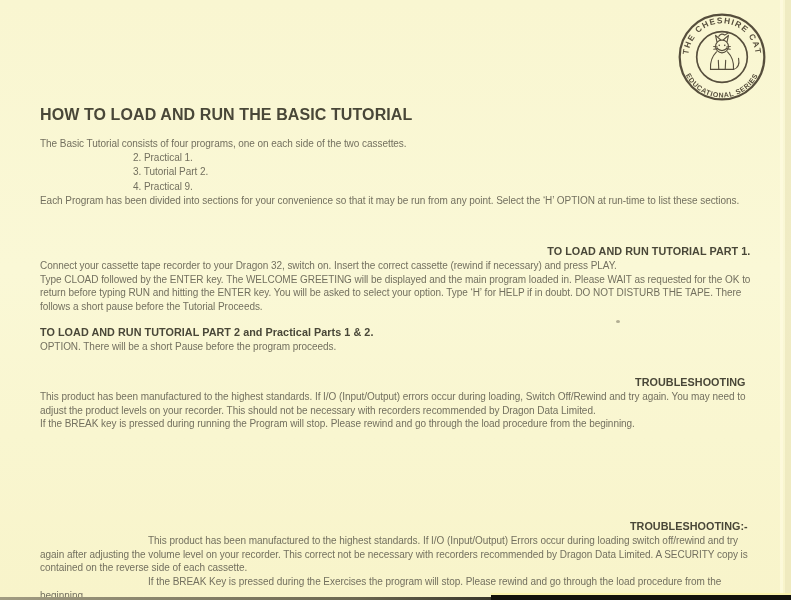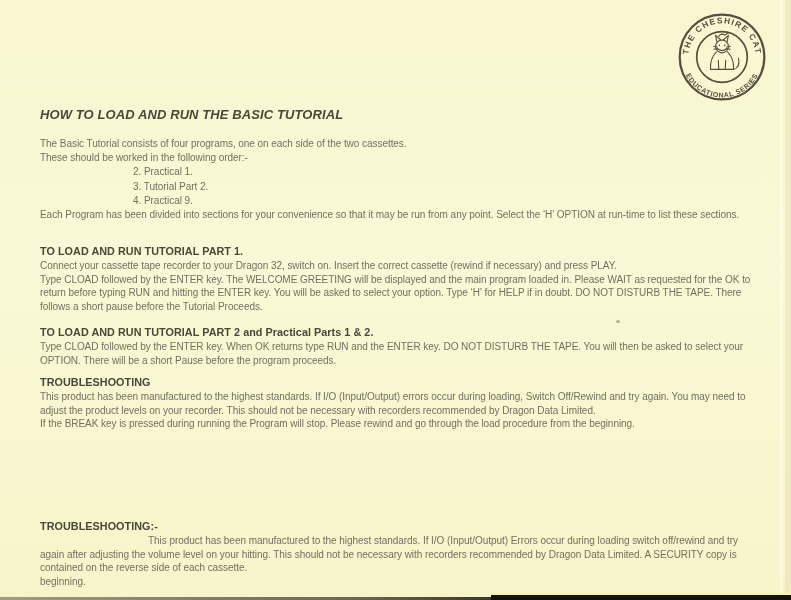--- a/index.html
+++ b/index.html
@@ -10,23 +10,23 @@
     background:linear-gradient(180deg,#f9f6d1 0%,#faf8d6 45%,#f8f4ca 100%);
     font-family:"Liberation Sans","DejaVu Sans",sans-serif;
     color:#6f6d5e;
   }
   .abs{position:absolute;left:40px;}
   .line{white-space:nowrap;height:13.8px;line-height:13.8px;font-size:10px;letter-spacing:-0.05px;color:#73705f;}
   .intro .line{height:14.2px;line-height:14.2px;}
   .list-indent{padding-left:93px;}
   .ts-indent{padding-left:108px;}
   h1,h2{margin:0;color:#494738;white-space:nowrap;}
-  h1{font-size:13px;line-height:14px;letter-spacing:0.1px;font-style:italic;}
+  h1{font-size:16px;line-height:14px;letter-spacing:0.1px;}
   h2{font-size:10.8px;line-height:13.5px;letter-spacing:0.05px;}
-  .sec h2{margin-bottom:0.3px;}
+  .sec h2{margin-bottom:0.3px;text-align:right;}
   .logo{position:absolute;left:676px;top:11px;width:92px;height:92px;}
   .speck{position:absolute;left:616px;top:320px;width:4px;height:3px;border-radius:50%;background:rgba(118,113,93,0.55);}
   .edge-right-hi{position:absolute;top:0;right:8px;width:3px;height:600px;background:rgba(255,252,226,0.6);}
   .edge-right-sh{position:absolute;top:0;right:0;width:6px;height:600px;background:rgba(230,224,180,0.5);}
   .edge-bottom{position:absolute;left:0;bottom:0;width:791px;height:3px;
     background:linear-gradient(to right,#a19c82 0%,#6b6750 45%,#22211a 70%,#0f0e08 100%);}
   .edge-bottom-right{position:absolute;right:0;bottom:0;width:300px;height:5px;background:#13120b;}
   .edge-bottom-glow{position:absolute;right:0;bottom:5px;width:300px;height:2px;background:rgba(250,243,170,0.9);}
 </style>
 </head>
@@ -70,53 +70,52 @@
         <circle cx="47" cy="37.3" r="0.9" fill="#564e3c" stroke="none"></circle>
         <circle cx="53" cy="37.3" r="0.9" fill="#564e3c" stroke="none"></circle>
       </g>
     </svg>
   </div>
 
   <h1 class="abs" style="top:108px;">HOW TO LOAD AND RUN THE BASIC TUTORIAL</h1>
 
   <div class="abs intro" style="top:137px;">
     <div class="line">The Basic Tutorial consists of four programs, one on each side of the two cassettes.</div>
-    <div class="line">These should be worked in the following order:-</div>
     <div class="line list-indent">2. Practical 1.</div>
     <div class="line list-indent">3. Tutorial Part 2.</div>
     <div class="line list-indent">4. Practical 9.</div>
     <div class="line">Each Program has been divided into sections for your convenience so that it may be run from any point. Select the ‘H’ OPTION at run-time to list these sections.</div>
   </div>
 
   <div class="abs sec" style="top:245px;">
     <h2>TO LOAD AND RUN TUTORIAL PART 1.</h2>
     <div class="line">Connect your cassette tape recorder to your Dragon 32, switch on. Insert the correct cassette (rewind if necessary) and press PLAY.</div>
     <div class="line">Type CLOAD followed by the ENTER key. The WELCOME GREETING will be displayed and the main program loaded in. Please WAIT as requested for the OK to</div>
     <div class="line">return before typing RUN and hitting the ENTER key. You will be asked to select your option. Type ‘H’ for HELP if in doubt. DO NOT DISTURB THE TAPE. There</div>
     <div class="line">follows a short pause before the Tutorial Proceeds.</div>
   </div>
 
   <div class="abs sec" style="top:326px;">
     <h2>TO LOAD AND RUN TUTORIAL PART 2 and Practical Parts 1 &amp; 2.</h2>
-    <div class="line">Type CLOAD followed by the ENTER key. When OK returns type RUN and the ENTER key. DO NOT DISTURB THE TAPE. You will then be asked to select your</div>
     <div class="line">OPTION. There will be a short Pause before the program proceeds.</div>
   </div>
 
   <div class="abs sec" style="top:376px;">
     <h2>TROUBLESHOOTING</h2>
     <div class="line">This product has been manufactured to the highest standards. If I/O (Input/Output) errors occur during loading, Switch Off/Rewind and try again. You may need to</div>
     <div class="line">adjust the product levels on your recorder. This should not be necessary with recorders recommended by Dragon Data Limited.</div>
     <div class="line">If the BREAK key is pressed during running the Program will stop. Please rewind and go through the load procedure from the beginning.</div>
   </div>
 
   <div class="abs sec" style="top:475px;margin-top:45px;">
     <h2>TROUBLESHOOTING:-</h2>
     <div class="line ts-indent">This product has been manufactured to the highest standards. If I/O (Input/Output) Errors occur during loading switch off/rewind and try</div>
-    <div class="line">again after adjusting the volume level on your hitting. This should not be necessary with recorders recommended by Dragon Data Limited. A SECURITY copy is</div>
+    <div class="line">again after adjusting the volume level on your recorder. This correct not be necessary with recorders recommended by Dragon Data Limited. A SECURITY copy is</div>
     <div class="line">contained on the reverse side of each cassette.</div>
+    <div class="line ts-indent">If the BREAK Key is pressed during the Exercises the program will stop. Please rewind and go through the load procedure from the</div>
     <div class="line">beginning.</div>
   </div>
 
   <div class="speck"></div>
   <div class="edge-right-hi"></div>
   <div class="edge-right-sh"></div>
   <div class="edge-bottom-glow"></div>
   <div class="edge-bottom"></div>
   <div class="edge-bottom-right"></div>
 

